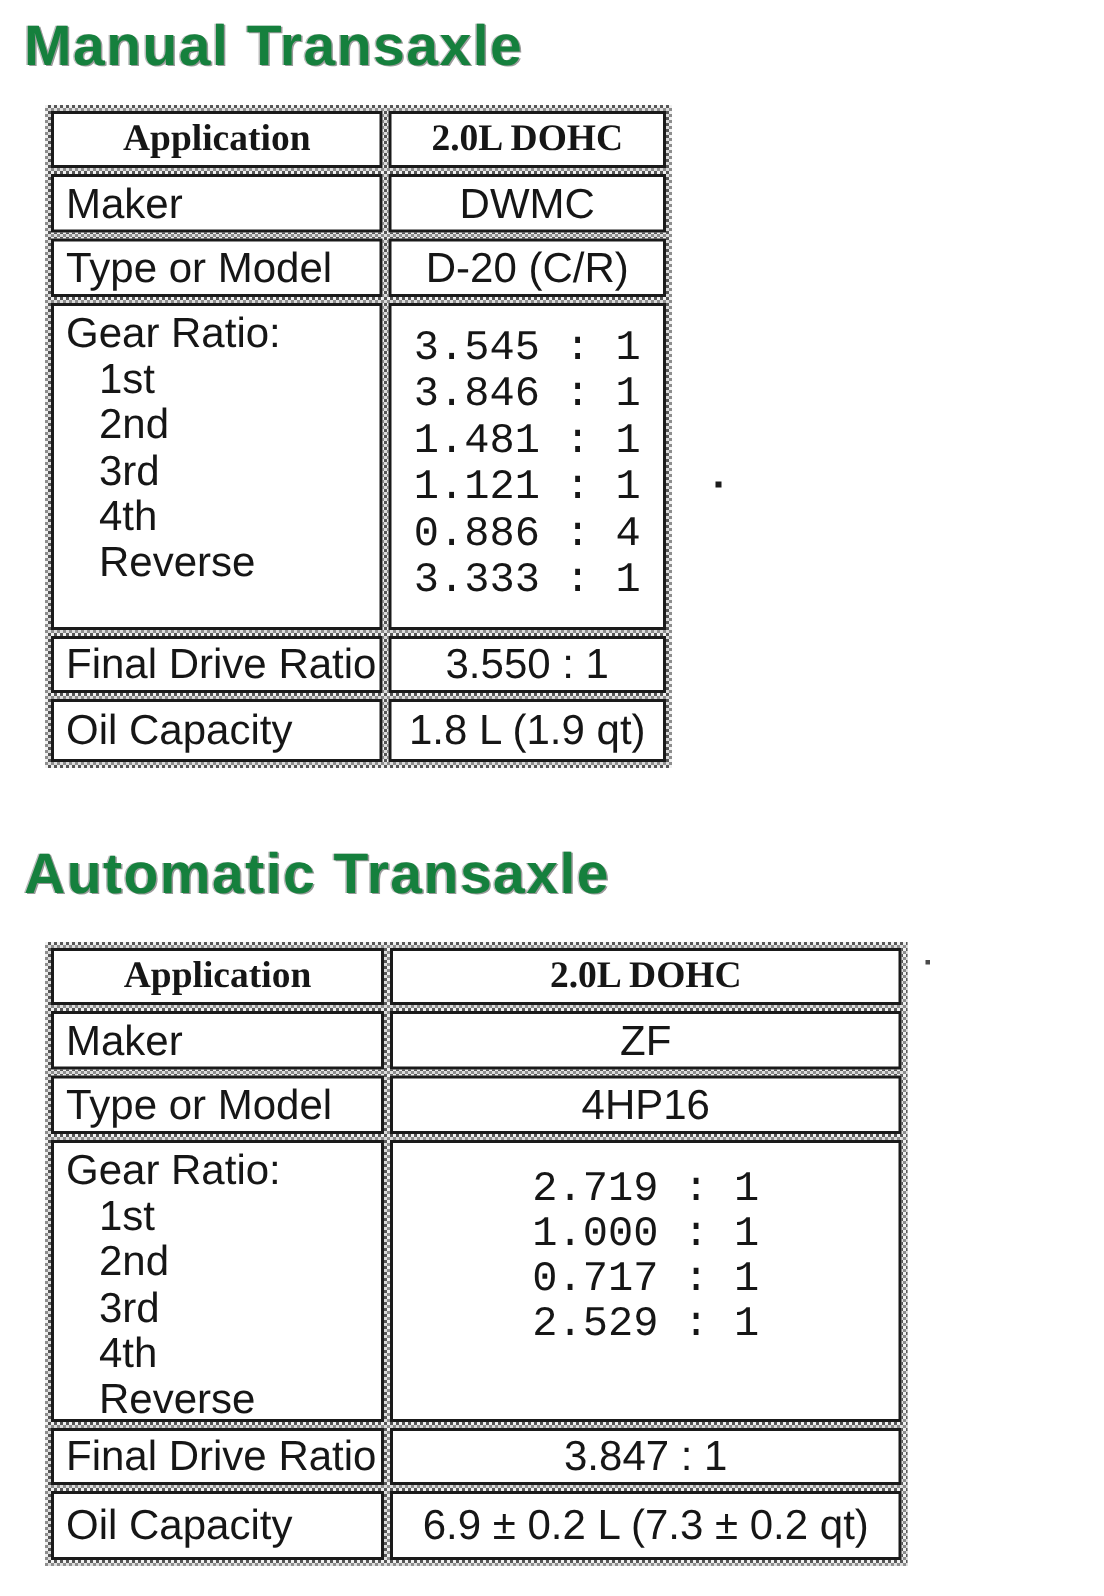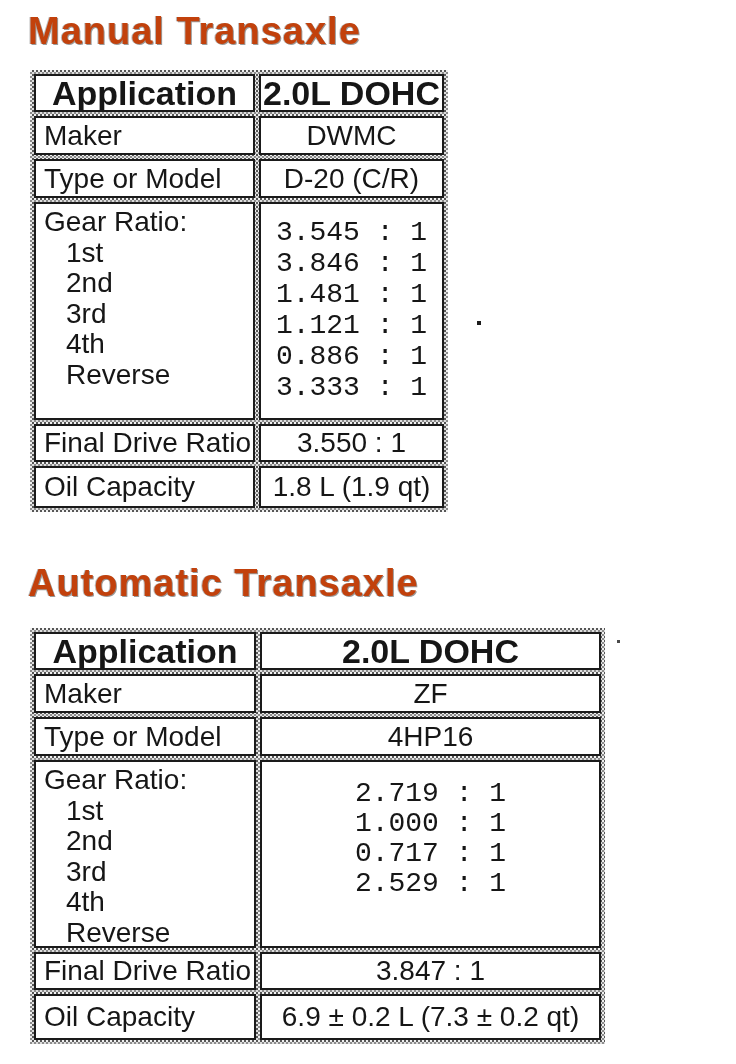--- a/index.html
+++ b/index.html
@@ -1,43 +1,43 @@
 <!DOCTYPE html>
 <html><head>
 <meta charset="utf-8">
 <style>
   * { margin:0; padding:0; box-sizing:border-box; }
   html,body { width:736px; height:1064px; background:#ffffff; overflow:hidden;
               font-family:"Liberation Sans","DejaVu Sans",sans-serif; color:#161616; }
   .sheet { position:relative; width:736px; height:1064px; background:#fff; }
 
   .doc-title {
-    position:absolute; left:28px;
-    font-size:38px; font-weight:700; letter-spacing:1px; color:#c2410c;
+    position:absolute; left:16px;
+    font-size:38px; font-weight:700; letter-spacing:1px; color:#15803d;
     text-shadow: 1px 1px 0 #9a9a9a, -1px 0 0 #bdbdbd;
   }
   #manual-title   { top:10px; }
   #auto-title     { top:562px; }
 
   
   .spec-table {
     position:absolute; display:grid; gap:4px; padding:4px;
     background:#d8d8d8 conic-gradient(#565656 25%, #dcdcdc 0 50%, #8d8d8d 0 75%, #f1f1f1 0);
     background-size:4px 4px;
   }
   #manual-table { left:30px; top:70px;  width:418px; height:442px;
                   grid-template-columns:221px 185px;
                   grid-template-rows:38px 39px 39px 218px 38px 42px; }
   #auto-table   { left:30px; top:628px; width:575px; height:416px;
                   grid-template-columns:222px 341px;
                   grid-template-rows:38px 39px 39px 188px 38px 46px; }
 
   .cell { background:#fff; border:2px solid #1a1a1a; font-size:28px;
           display:flex; align-items:center; overflow:hidden; white-space:nowrap; }
-  .cell.hdr   { font-weight:700; font-size:34px; justify-content:center; }
+  .cell.hdr   { font-weight:700; font-size:25px; justify-content:center;font-family:Liberation Serif, serif; }
   .cell.label { justify-content:flex-start; padding-left:8px; }
   .cell.value { justify-content:center; }
 
   .cell.gear-labels { display:block; padding:3px 0 0 8px; line-height:30.5px; }
   .cell.gear-labels .gear-list div { padding-left:22px; }
   .cell.gear-values { display:block; text-align:center; line-height:31px;font-family:Liberation Mono, monospace; }
   #manual-table .gear-values { padding-top:13px; }
   #auto-table   .gear-values { padding-top:17px; line-height:30px; }
 
   .artifact-dot { position:absolute; width:4px; height:4px; background:#1c1c1c; }
@@ -69,21 +69,21 @@
           <div>3rd</div>
           <div>4th</div>
           <div>Reverse</div>
         </div>
     </div>
     <div class="cell gear-values">
         <div>3.545 : 1</div>
         <div>3.846 : 1</div>
         <div>1.481 : 1</div>
         <div>1.121 : 1</div>
-        <div>0.886 : 1</div>
+        <div>0.886 : 4</div>
         <div>3.333 : 1</div>
       </div>
 
     <div class="cell label">Final Drive Ratio</div>
     <div class="cell value">3.550 : 1</div>
 
     <div class="cell label">Oil Capacity</div>
     <div class="cell value">1.8 L (1.9 qt)</div>
   </div>
 

